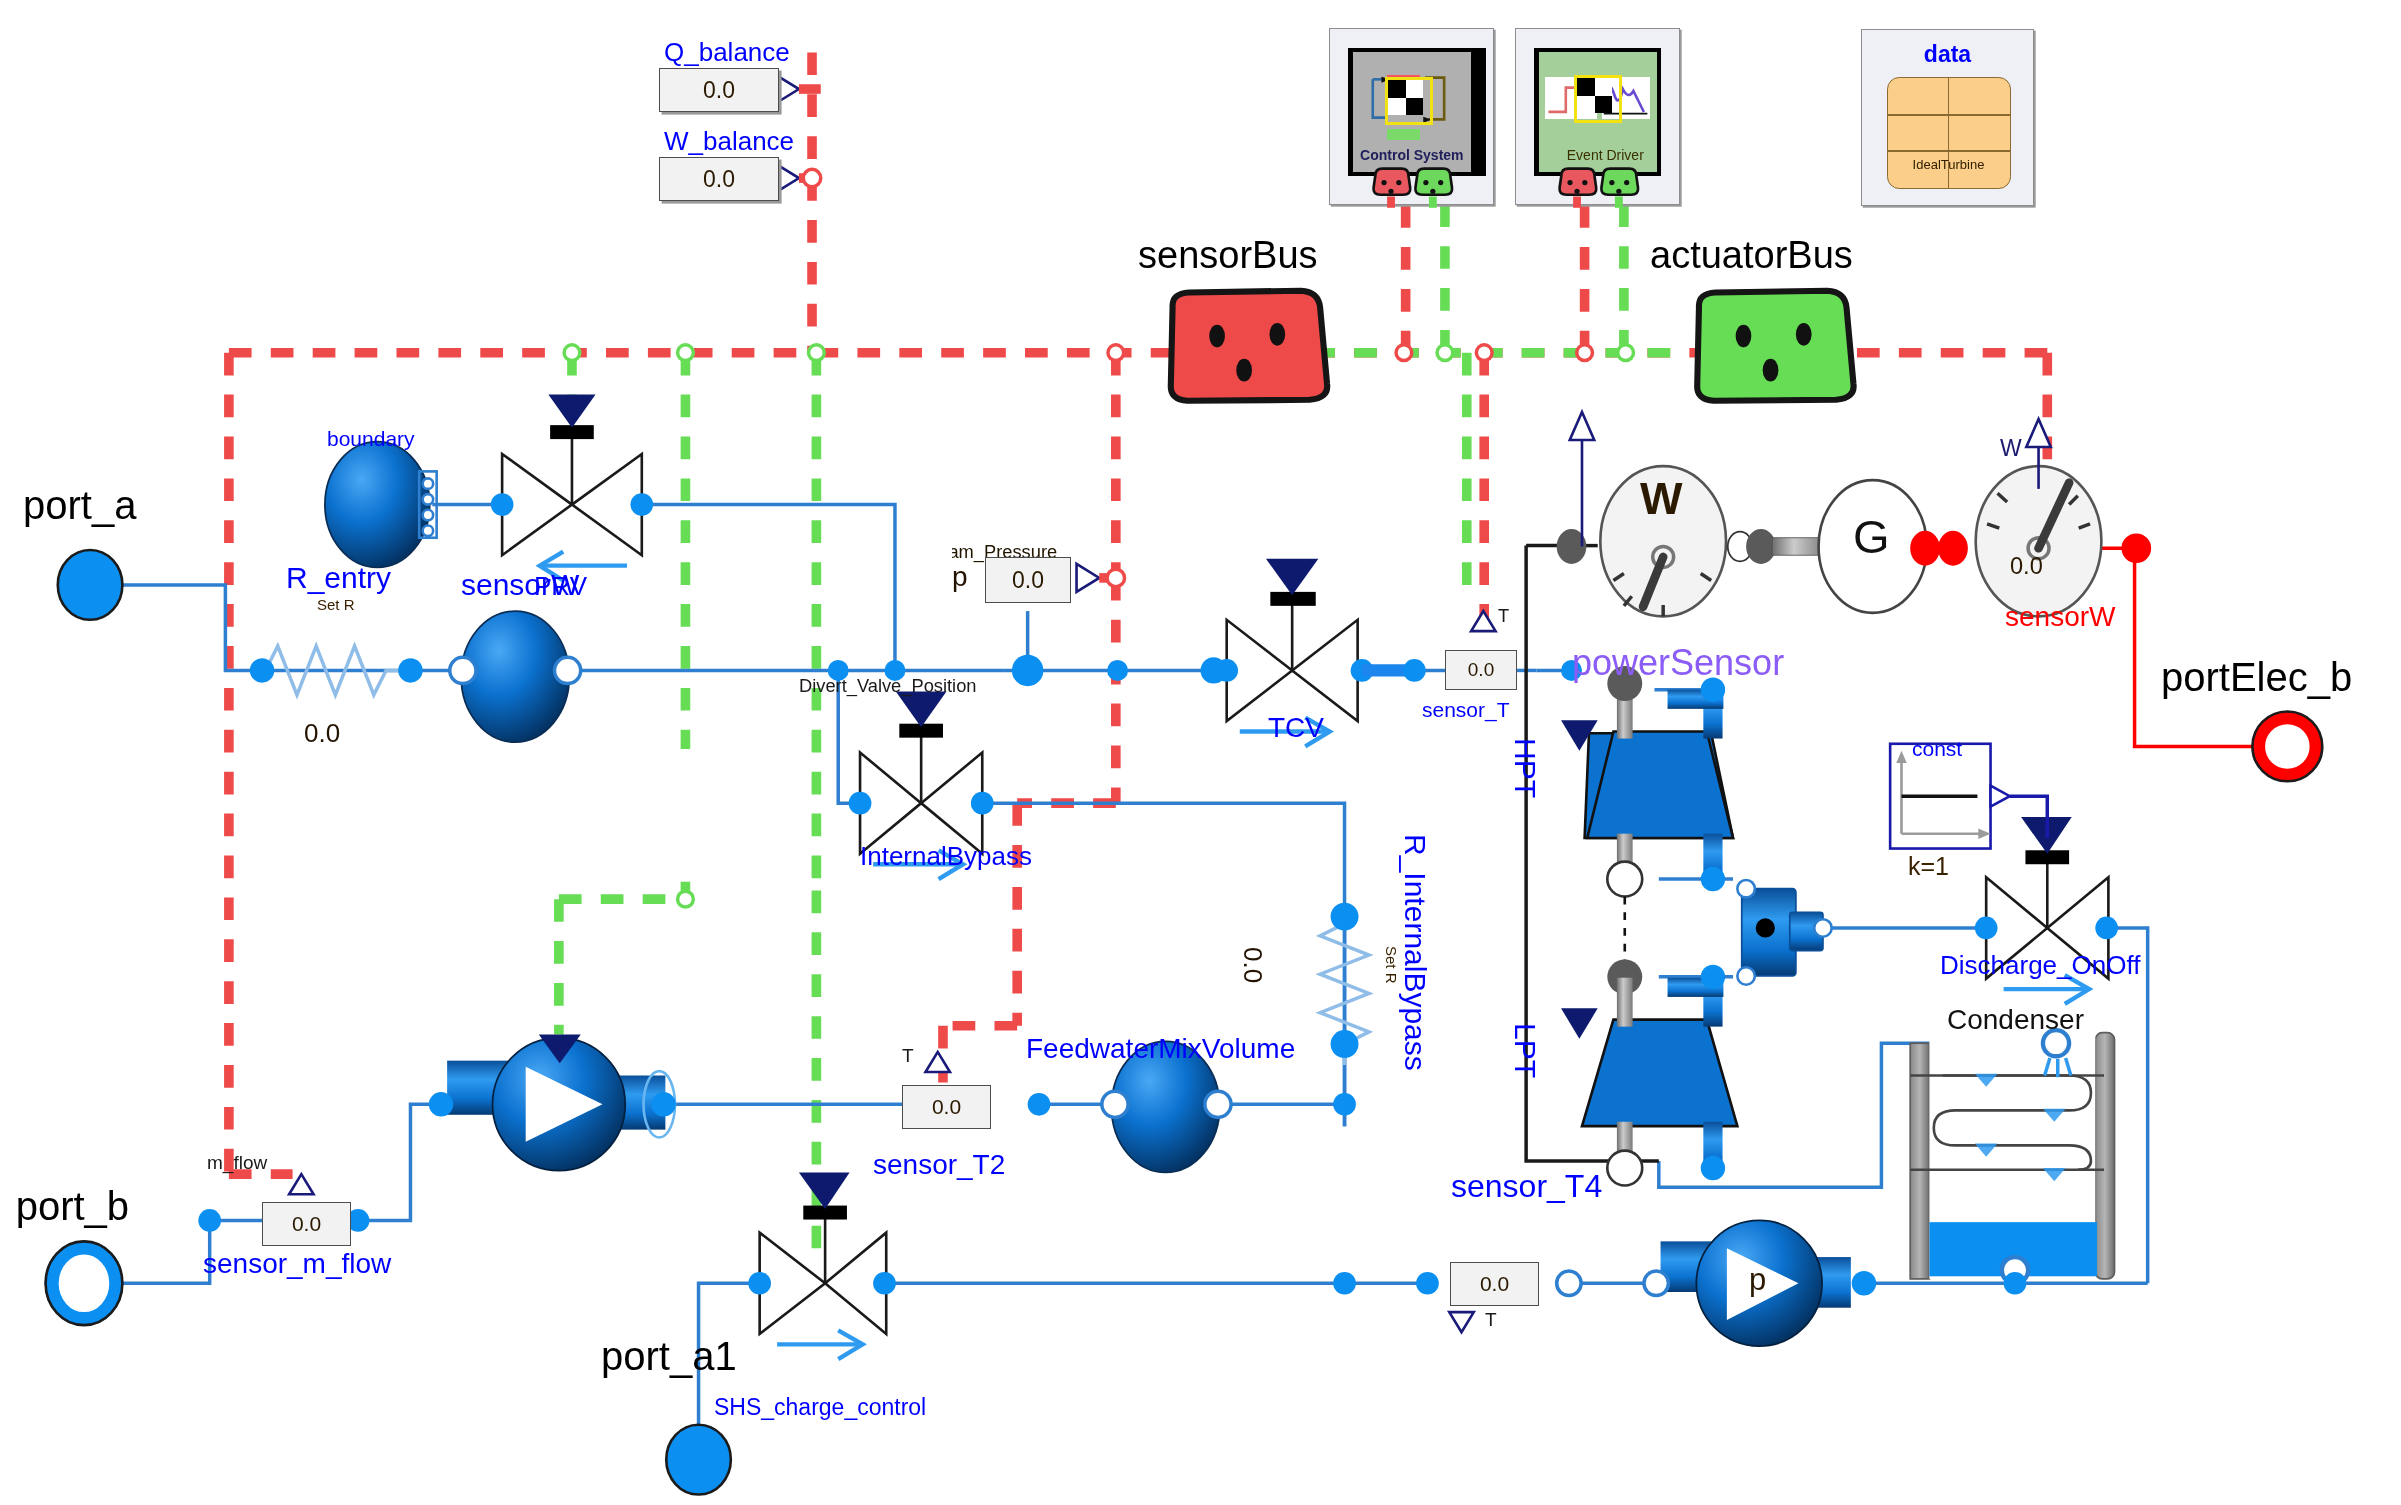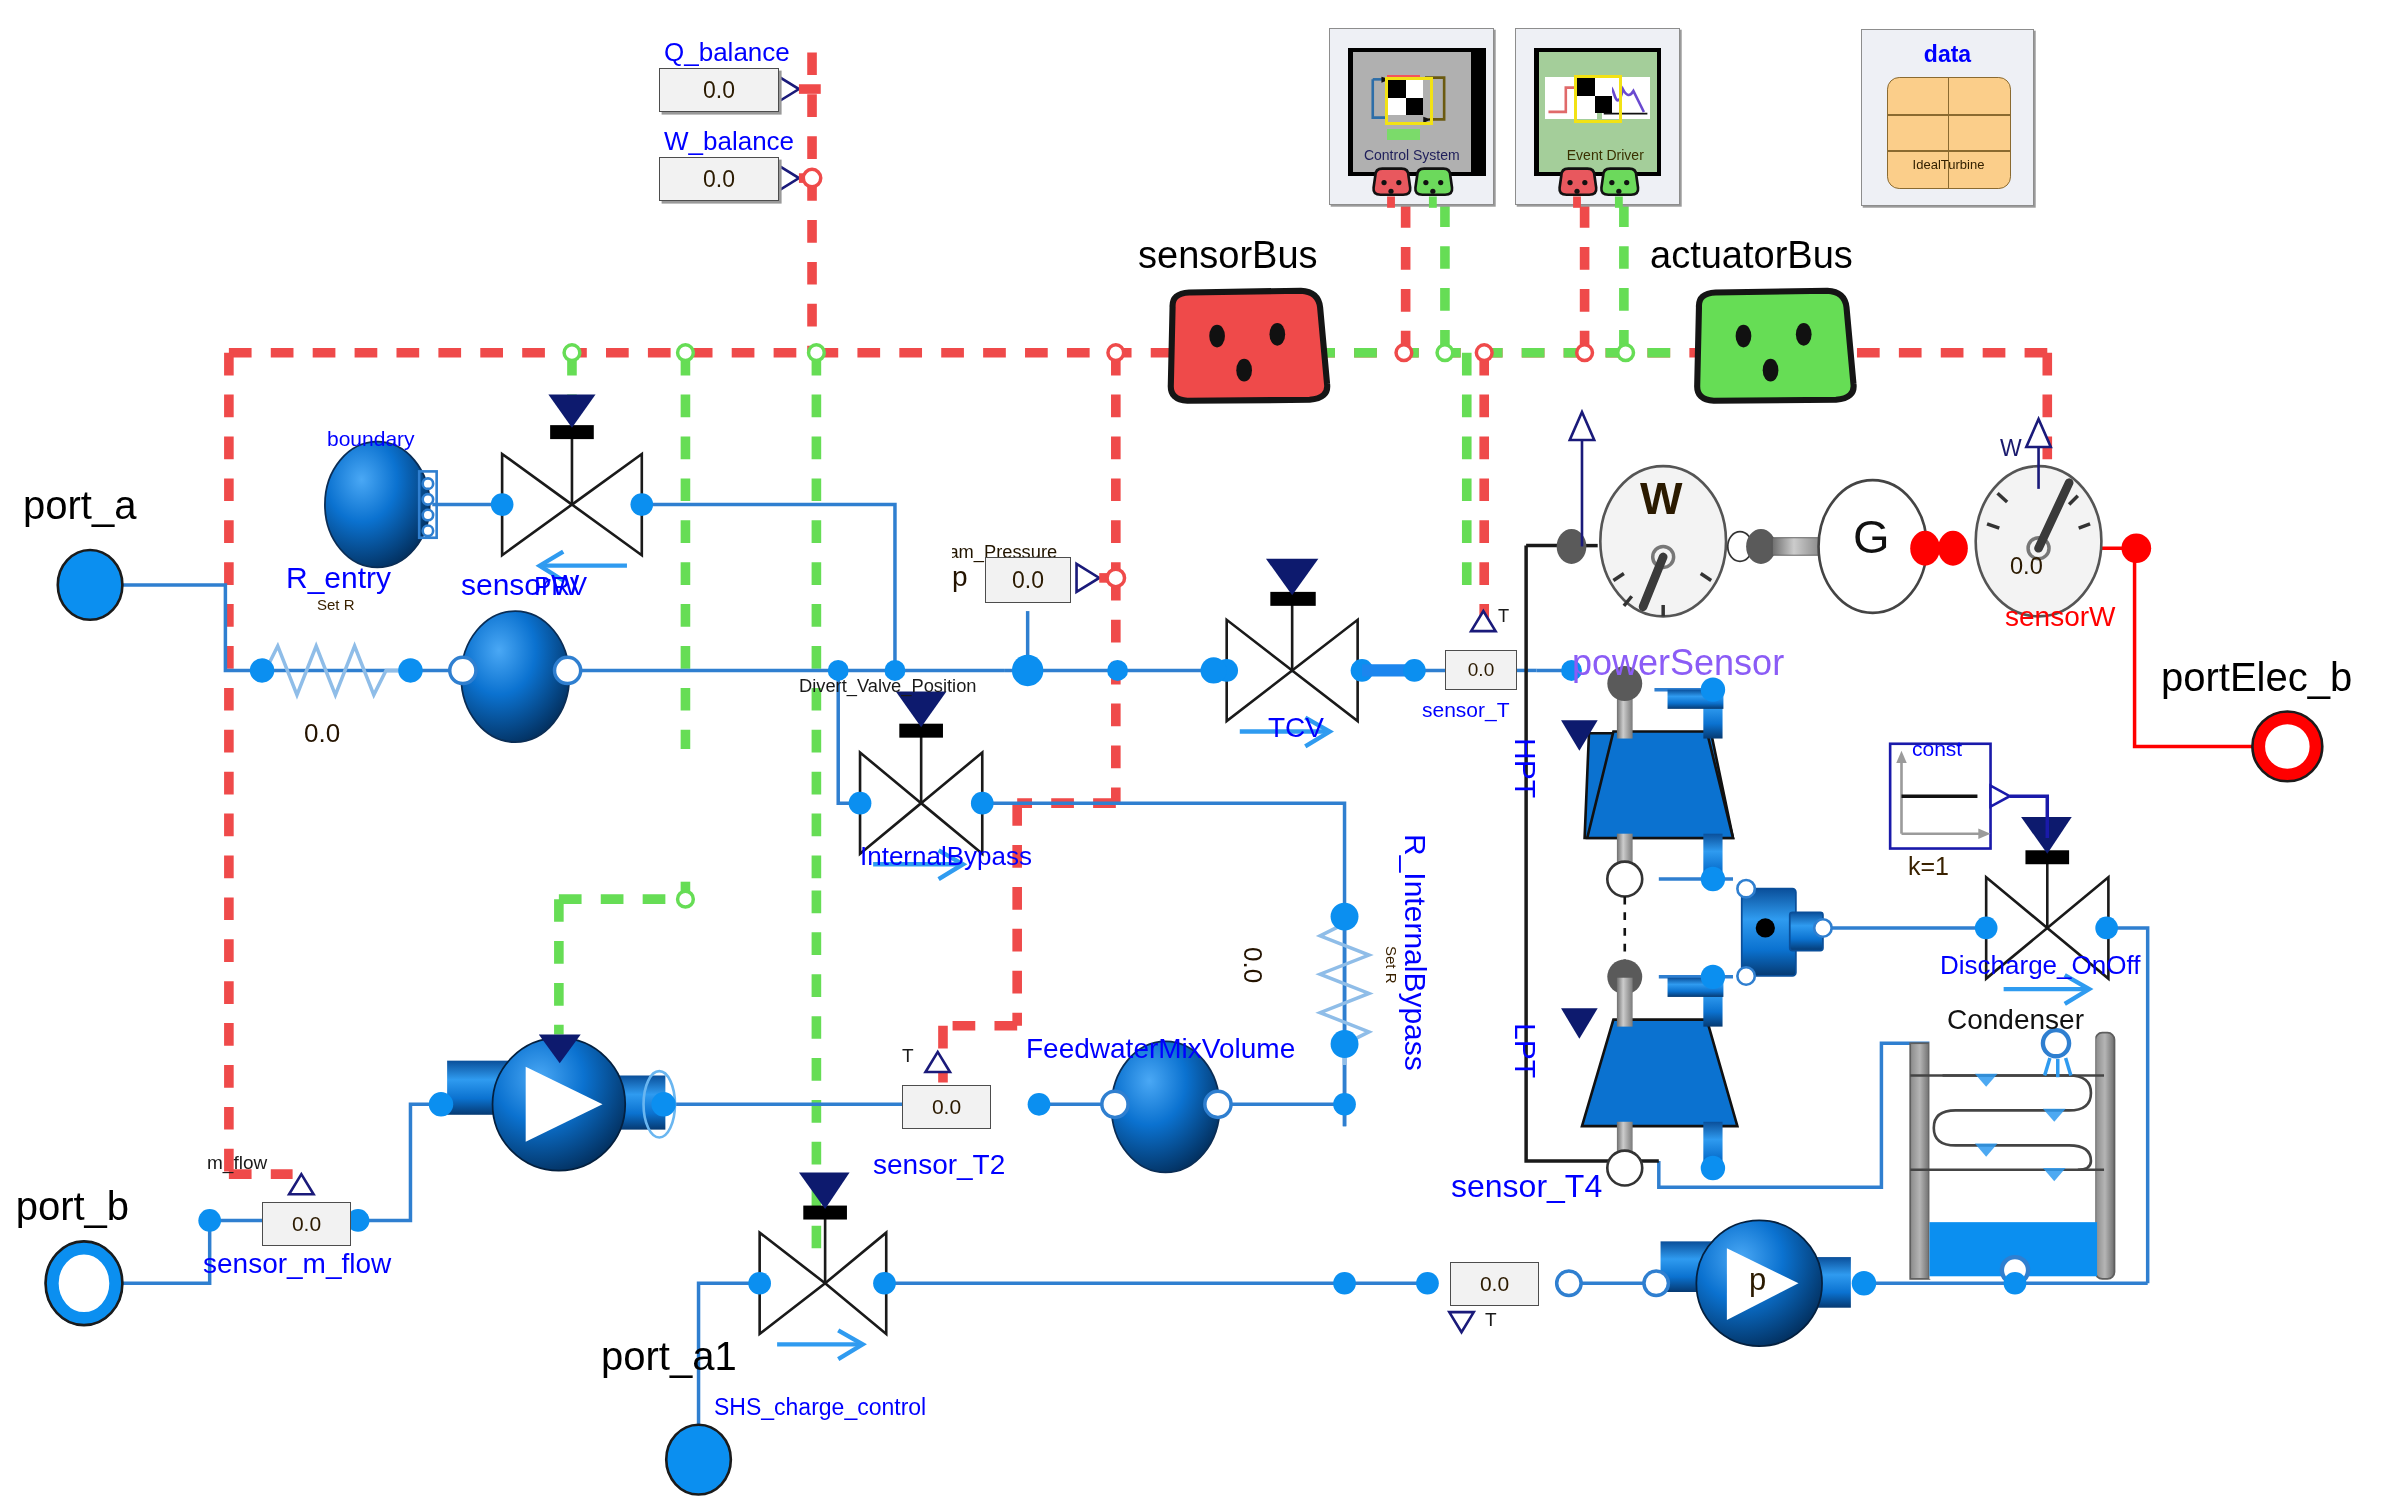--- a/index.html
+++ b/index.html
@@ -509,21 +509,21 @@
     </g>
   </svg>
 
   <div class="lbl name-lbl" style="left:664px;top:39px;">Q_balance</div>
   <div class="valbox shadow" style="left:659px;top:68px;width:118px;height:42px;">0.0</div>
 
   <div class="lbl name-lbl" style="left:664px;top:128px;">W_balance</div>
   <div class="valbox shadow" style="left:659px;top:157px;width:118px;height:42px;">0.0</div>
 
   <div class="abs" style="left:1329px;top:28px;width:163px;height:175px;background:#eef0f5;border:0.9px solid #8d8d8d;box-shadow:1.7px 1.7px 0 #9a9a9a;">
-    <div class="abs" style="left:18.3px;top:19px;width:138px;height:128px;background:#000;">
+    <div class="abs" style="left:18.3px;top:19px;width:138px;height:128px;background:#000;font-weight:bold;">
       <div class="abs" style="left:4.4px;top:4.4px;width:118px;height:120px;background:#b0b0b0;"></div>
 
       <div class="abs" style="left:39px;top:27px;width:33px;height:10.5px;background:#f4545b;"></div>
 
       <div class="abs" style="left:39px;top:81px;width:33px;height:10.5px;background:#7bdb6a;"></div>
 
       <svg style="position:absolute;left:0;top:0;width:127px;height:128px;overflow:visible;" viewBox="0 0 145 147" width="127" height="128">
         <path d="M28,36 L28,80 L44,80" fill="none" stroke="#2d6ea8" stroke-width="3"></path>
         <path d="M28,36 L44,36" fill="none" stroke="#2d6ea8" stroke-width="3"></path>
         <path d="M38,33 L38,40 L48,36 Z" fill="#111"></path>

